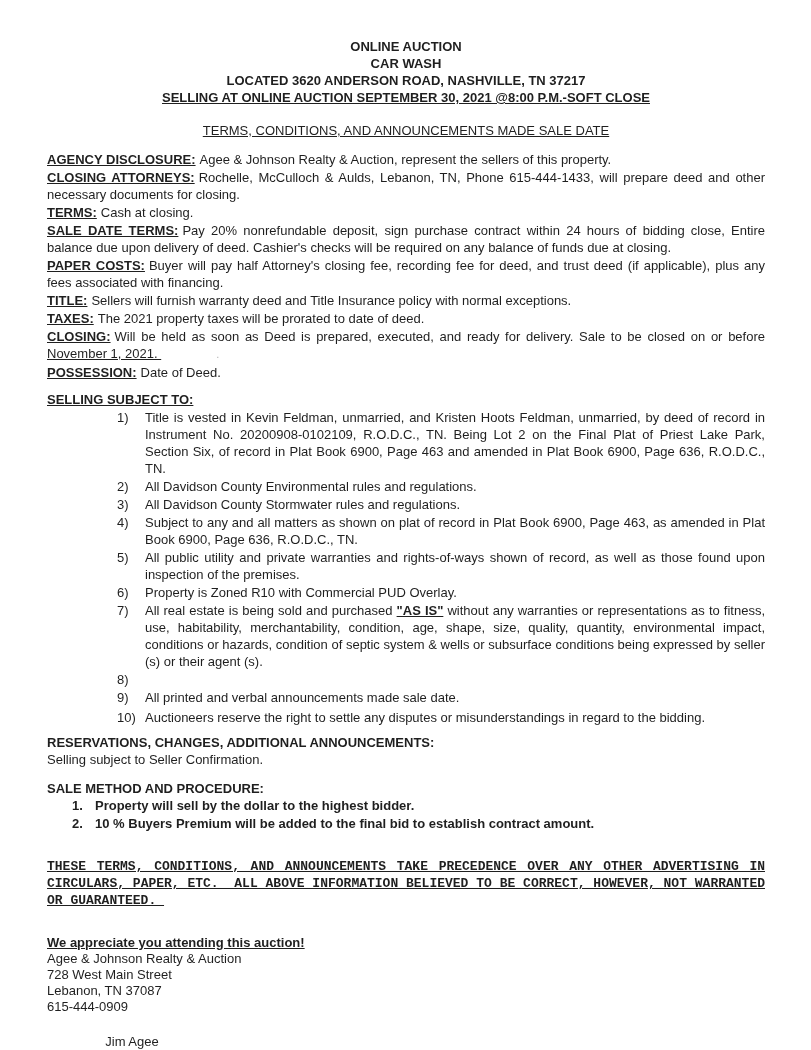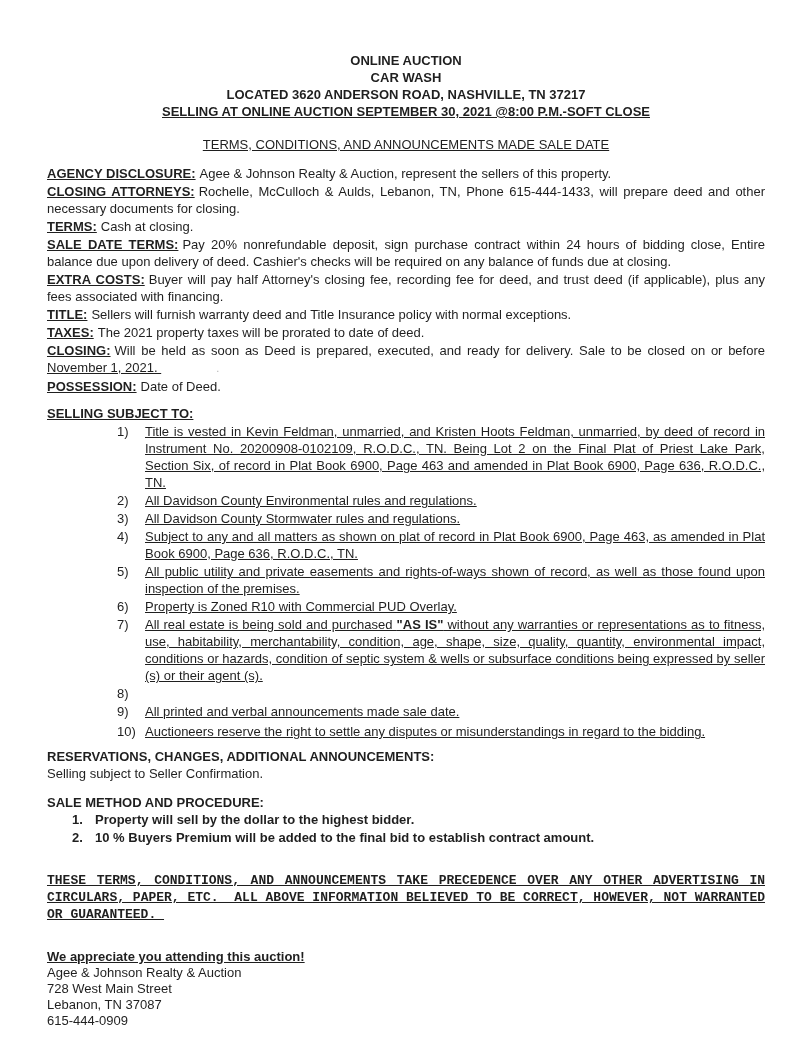--- a/index.html
+++ b/index.html
@@ -1,20 +1,20 @@
 <!DOCTYPE html>
 <html><head>
 <meta charset="utf-8">
 <style>
   html,body { margin:0; padding:0; background:#ffffff; }
   .page {
     position:relative;
     width:811px; height:1050px;
     box-sizing:border-box;
-    padding:52px 46px 0 47px;
+    padding:38px 46px 0 47px;
     background:#ffffff;
     color:#1f1f1f;
     font-family:"Liberation Sans", sans-serif;
     font-size:13px;
     line-height:17px;
     overflow:hidden;
   }
   .center { text-align:center; }
   .b { font-weight:bold; }
   .u { text-decoration:underline; }
@@ -22,21 +22,21 @@
   p.sec { margin:0 0 1px 0; text-align:justify; }
   p.sec .lbl { font-weight:bold; text-decoration:underline; }
   p.sec .txt { }
   .gap3 { margin-left:4px; }
   .artifact { opacity:0.35; margin-left:55px; font-size:11px; }
   .sst-heading { margin:10px 0 1px 0; }
   .sst-heading .lbl { font-weight:bold; text-decoration:underline; }
   ul.sst { list-style:none; margin:0; padding:0; }
   ul.sst li { display:flex; margin:0 0 1px 0; }
   ul.sst .num { flex:0 0 28px; margin-left:70px; }
-  ul.sst .txt { flex:1; text-align:justify;text-decoration:underline; }
+  ul.sst .txt { flex:1; text-align:justify; }
   ul.sst li.extra-top { margin-top:3px; }
   .asis { font-weight:bold; text-decoration:underline; }
   .block-reservations { margin-top:8px; }
   .block-reservations .lbl, .block-salemethod .lbl { font-weight:bold; }
   .block-reservations .colon, .block-salemethod .colon { font-weight:bold; }
   .block-reservations .body-line { margin:0; }
   .block-salemethod { margin-top:12px; }
   ul.sm { list-style:none; margin:0; padding:0; font-weight:bold; }
   ul.sm li { display:flex; margin:0 0 1px 0; }
   ul.sm .num { flex:0 0 23px; margin-left:25px; }
@@ -83,21 +83,21 @@
 
   <p class="sec">
     <span class="lbl">TERMS:</span><span class="gap3"></span><span class="txt">Cash at closing.</span>
   </p>
 
   <p class="sec">
     <span class="lbl">SALE DATE TERMS:</span><span class="gap3"></span><span class="txt">Pay 20% nonrefundable deposit, sign purchase contract within 24 hours of bidding close, Entire balance due upon delivery of deed. Cashier's checks will be required on any balance of funds due at closing.</span>
   </p>
 
   <p class="sec">
-    <span class="lbl">EXTRA COSTS:</span><span class="gap3"></span><span class="txt">Buyer will pay half Attorney's closing fee, recording fee for deed, and trust deed (if applicable), plus any fees associated with financing.</span>
+    <span class="lbl">PAPER COSTS:</span><span class="gap3"></span><span class="txt">Buyer will pay half Attorney's closing fee, recording fee for deed, and trust deed (if applicable), plus any fees associated with financing.</span>
   </p>
 
   <p class="sec">
     <span class="lbl">TITLE:</span><span class="gap3"></span><span class="txt">Sellers will furnish warranty deed and Title Insurance policy with normal exceptions.</span>
   </p>
 
   <p class="sec">
     <span class="lbl">TAXES:</span><span class="gap3"></span><span class="txt">The 2021 property taxes will be prorated to date of deed.</span>
   </p>
 
@@ -126,21 +126,21 @@
     <li>
       <span class="num">3)</span>
       <span class="txt">All Davidson County Stormwater rules and regulations.</span>
     </li>
     <li>
       <span class="num">4)</span>
       <span class="txt">Subject to any and all matters as shown on plat of record in Plat Book 6900, Page 463, as amended in Plat Book 6900, Page 636, R.O.D.C., TN.</span>
     </li>
     <li>
       <span class="num">5)</span>
-      <span class="txt">All public utility and private easements and rights-of-ways shown of record, as well as those found upon inspection of the premises.</span>
+      <span class="txt">All public utility and private warranties and rights-of-ways shown of record, as well as those found upon inspection of the premises.</span>
     </li>
     <li>
       <span class="num">6)</span>
       <span class="txt">Property is Zoned R10 with Commercial PUD Overlay.</span>
     </li>
     <li>
       <span class="num">7)</span>
       <span class="txt"><span>All real estate is being sold and purchased </span><span class="asis">"AS IS"</span><span> without any warranties or representations as to fitness, use, habitability, merchantability, condition, age, shape, size, quality, quantity, environmental impact, conditions or hazards, condition of septic system &amp; wells or subsurface conditions being expressed by seller (s) or their agent (s).</span></span>
     </li>
     <li>

